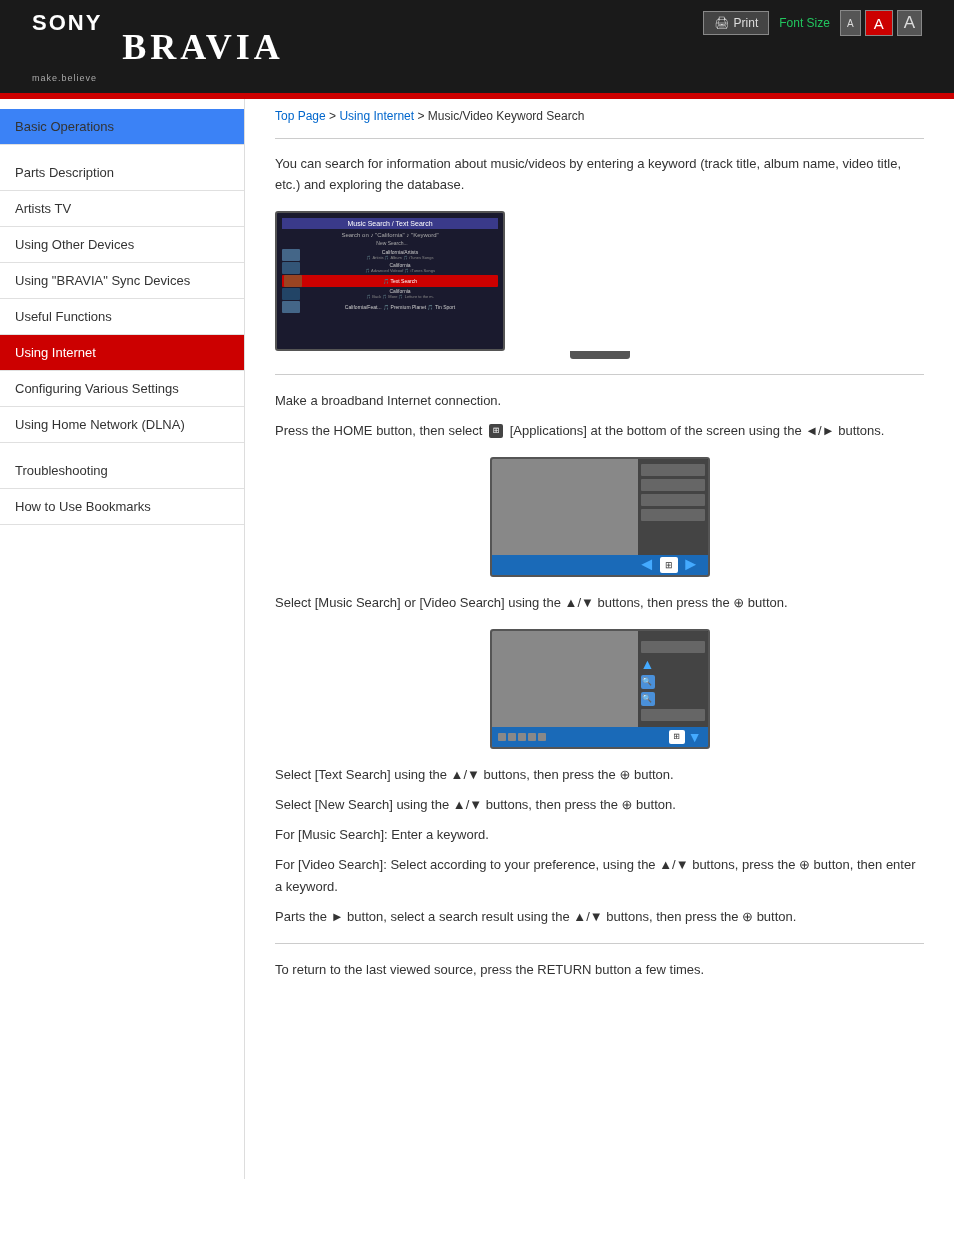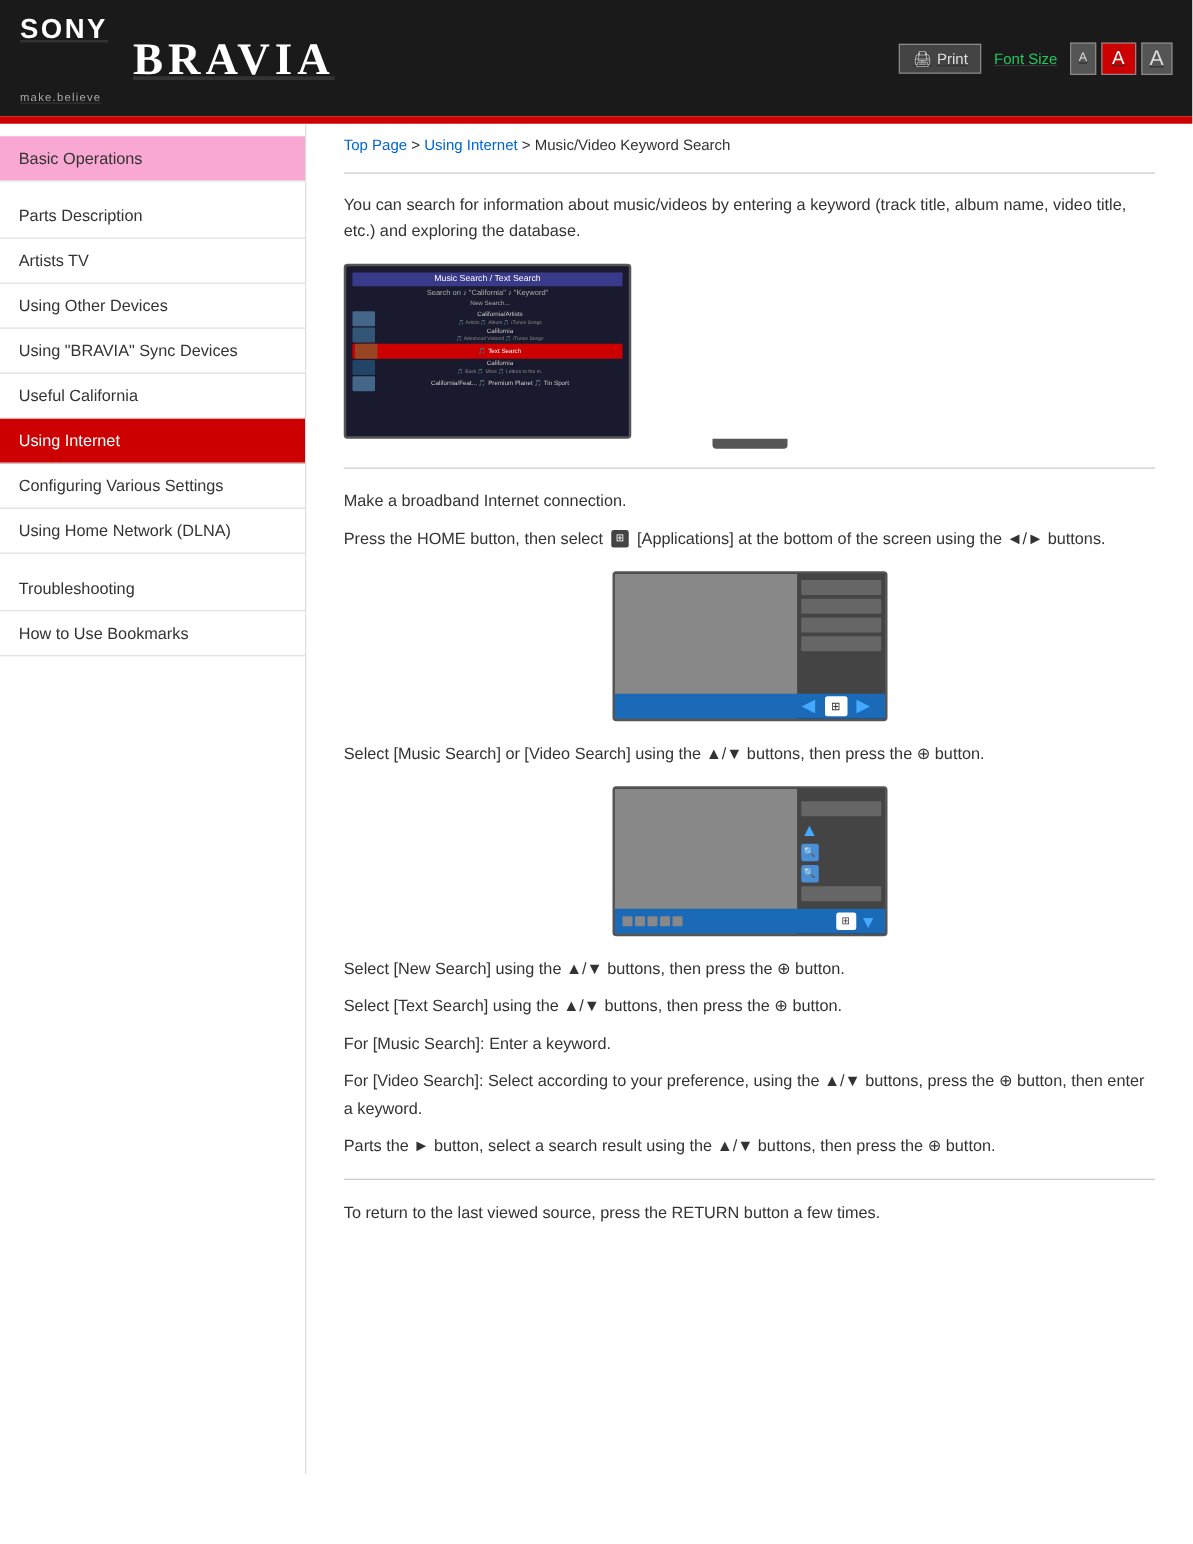--- a/index.html
+++ b/index.html
@@ -1,19 +1,19 @@
 <!DOCTYPE html>
 <html><head>
   <meta charset="utf-8">
   <style>
     * { box-sizing: border-box; margin: 0; padding: 0; }
     body { font-family: Arial, sans-serif; font-size: 13px; background: #fff; color: #333; width: 954px; min-height: 1235px; }
 
     
-    .header { background: #1a1a1a; padding: 10px 16px; display: flex; align-items: center; justify-content: space-between; text-decoration: underline; }
+    .header { background: #1a1a1a; padding: 10px 32px; display: flex; align-items: flex-start; justify-content: space-between; }
     .header-logo { display: flex; flex-direction: column; }
     .sony-logo { font-size: 22px; font-weight: bold; color: #fff; letter-spacing: 2px; }
     .make-believe { font-size: 9px; color: #aaa; letter-spacing: 1px; margin-top: 37px; }
     .header-brand { font-size: 36px; font-weight: bold; color: #fff; letter-spacing: 4px; font-family: 'Times New Roman', serif; }
     .header-controls { display: flex; align-items: center; gap: 10px; }
     .print-btn { border: 1px solid #888; background: #444; color: #ddd; padding: 4px 10px; font-size: 12px; cursor: pointer; display: flex; align-items: center; gap: 4px; }
     .font-size-label { color: #22c55e; font-size: 12px; }
     .font-size-btns { display: flex; gap: 4px; }
     .font-btn { border: 1px solid #888; background: #555; color: #ddd; cursor: pointer; padding: 2px 6px; }
     .font-btn-active { background: #c00; color: #fff; font-size: 15px; padding: 2px 8px; }
@@ -21,21 +21,21 @@
     
     .accent-bar { height: 6px; background: #c00; }
 
     
     .main-layout { display: flex; min-height: 1080px; }
 
     
     .sidebar { width: 245px; min-width: 245px; border-right: 1px solid #ddd; padding: 10px 0; }
     .sidebar-item { padding: 10px 15px; cursor: pointer; font-size: 13px; border-bottom: 1px solid #e0e0e0; color: #333; }
     .sidebar-item.active { background: #c00; color: #fff; }
-    .sidebar-item.section-header { background: #f9a8d4; font-weight: normal; }
+    .sidebar-item.section-header { background: #3b82f6; font-weight: normal; }
     .sidebar-divider { height: 10px; }
 
     
     .content { flex: 1; padding: 10px 30px 30px 30px; }
 
     
     .hr { border: none; border-top: 1px solid #ccc; margin: 15px 0; }
 
     
     .intro-text { font-size: 13px; line-height: 1.6; margin: 15px 0; }
@@ -103,21 +103,21 @@
 
 <div class="main-layout">
 
   <div class="sidebar">
     <div class="sidebar-item section-header">Basic Operations</div>
     <div class="sidebar-divider"></div>
     <div class="sidebar-item">Parts Description</div>
     <div class="sidebar-item">Artists TV</div>
     <div class="sidebar-item">Using Other Devices</div>
     <div class="sidebar-item">Using "BRAVIA" Sync Devices</div>
-    <div class="sidebar-item">Useful California</div>
+    <div class="sidebar-item">Useful Functions</div>
     <div class="sidebar-item active">Using Internet</div>
     <div class="sidebar-item">Configuring Various Settings</div>
     <div class="sidebar-item">Using Home Network (DLNA)</div>
     <div class="sidebar-divider"></div>
     <div class="sidebar-item">Troubleshooting</div>
     <div class="sidebar-item">How to Use Bookmarks</div>
   </div>
 
   <div class="content">
 
@@ -231,22 +231,22 @@
             <div class="step2-dot"></div>
           </div>
           <div class="step2-icons">
             <div style="width:16px;height:14px;background:#fff;border-radius:2px;font-size:8px;text-align:center;line-height:14px;">⊞</div>
             <span style="color:#4af;font-size:14px;">▼</span>
           </div>
         </div>
       </div>
     </div>
 
+    <p class="instruction">Select [Text Search] using the ▲/▼ buttons, then press the ⊕ button.</p>
     <p class="instruction">Select [New Search] using the ▲/▼ buttons, then press the ⊕ button.</p>
-    <p class="instruction">Select [Text Search] using the ▲/▼ buttons, then press the ⊕ button.</p>
     <p class="instruction">For [Music Search]: Enter a keyword.</p>
     <p class="instruction">For [Video Search]: Select according to your preference, using the ▲/▼ buttons, press the ⊕ button, then enter a keyword.</p>
     <p class="instruction">Parts the ► button, select a search result using the ▲/▼ buttons, then press the ⊕ button.</p>
 
     <hr class="hr">
 
     <p class="instruction">To return to the last viewed source, press the RETURN button a few times.</p>
 
   </div>
 </div>

